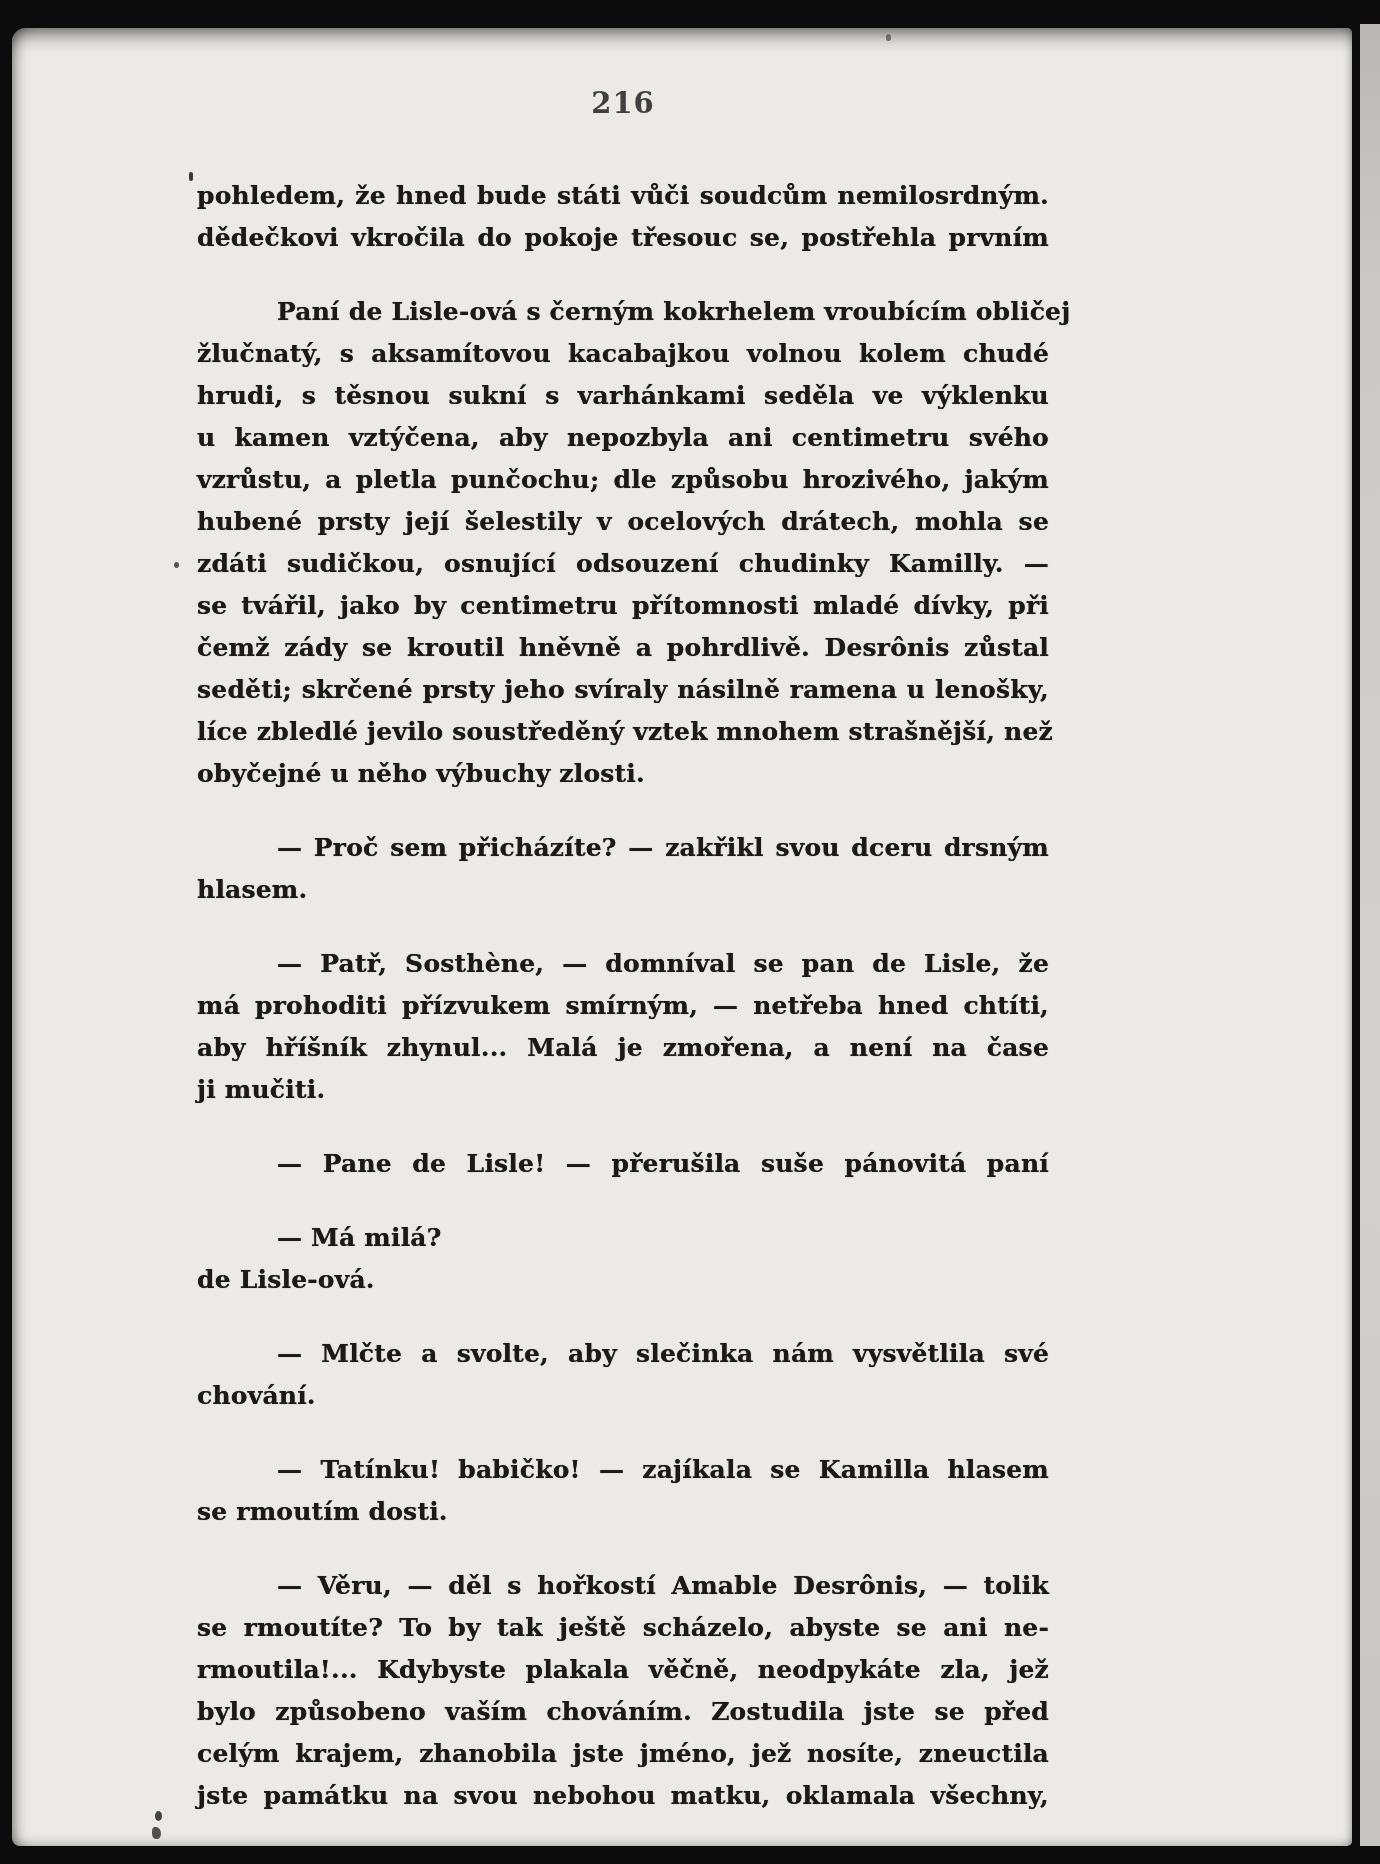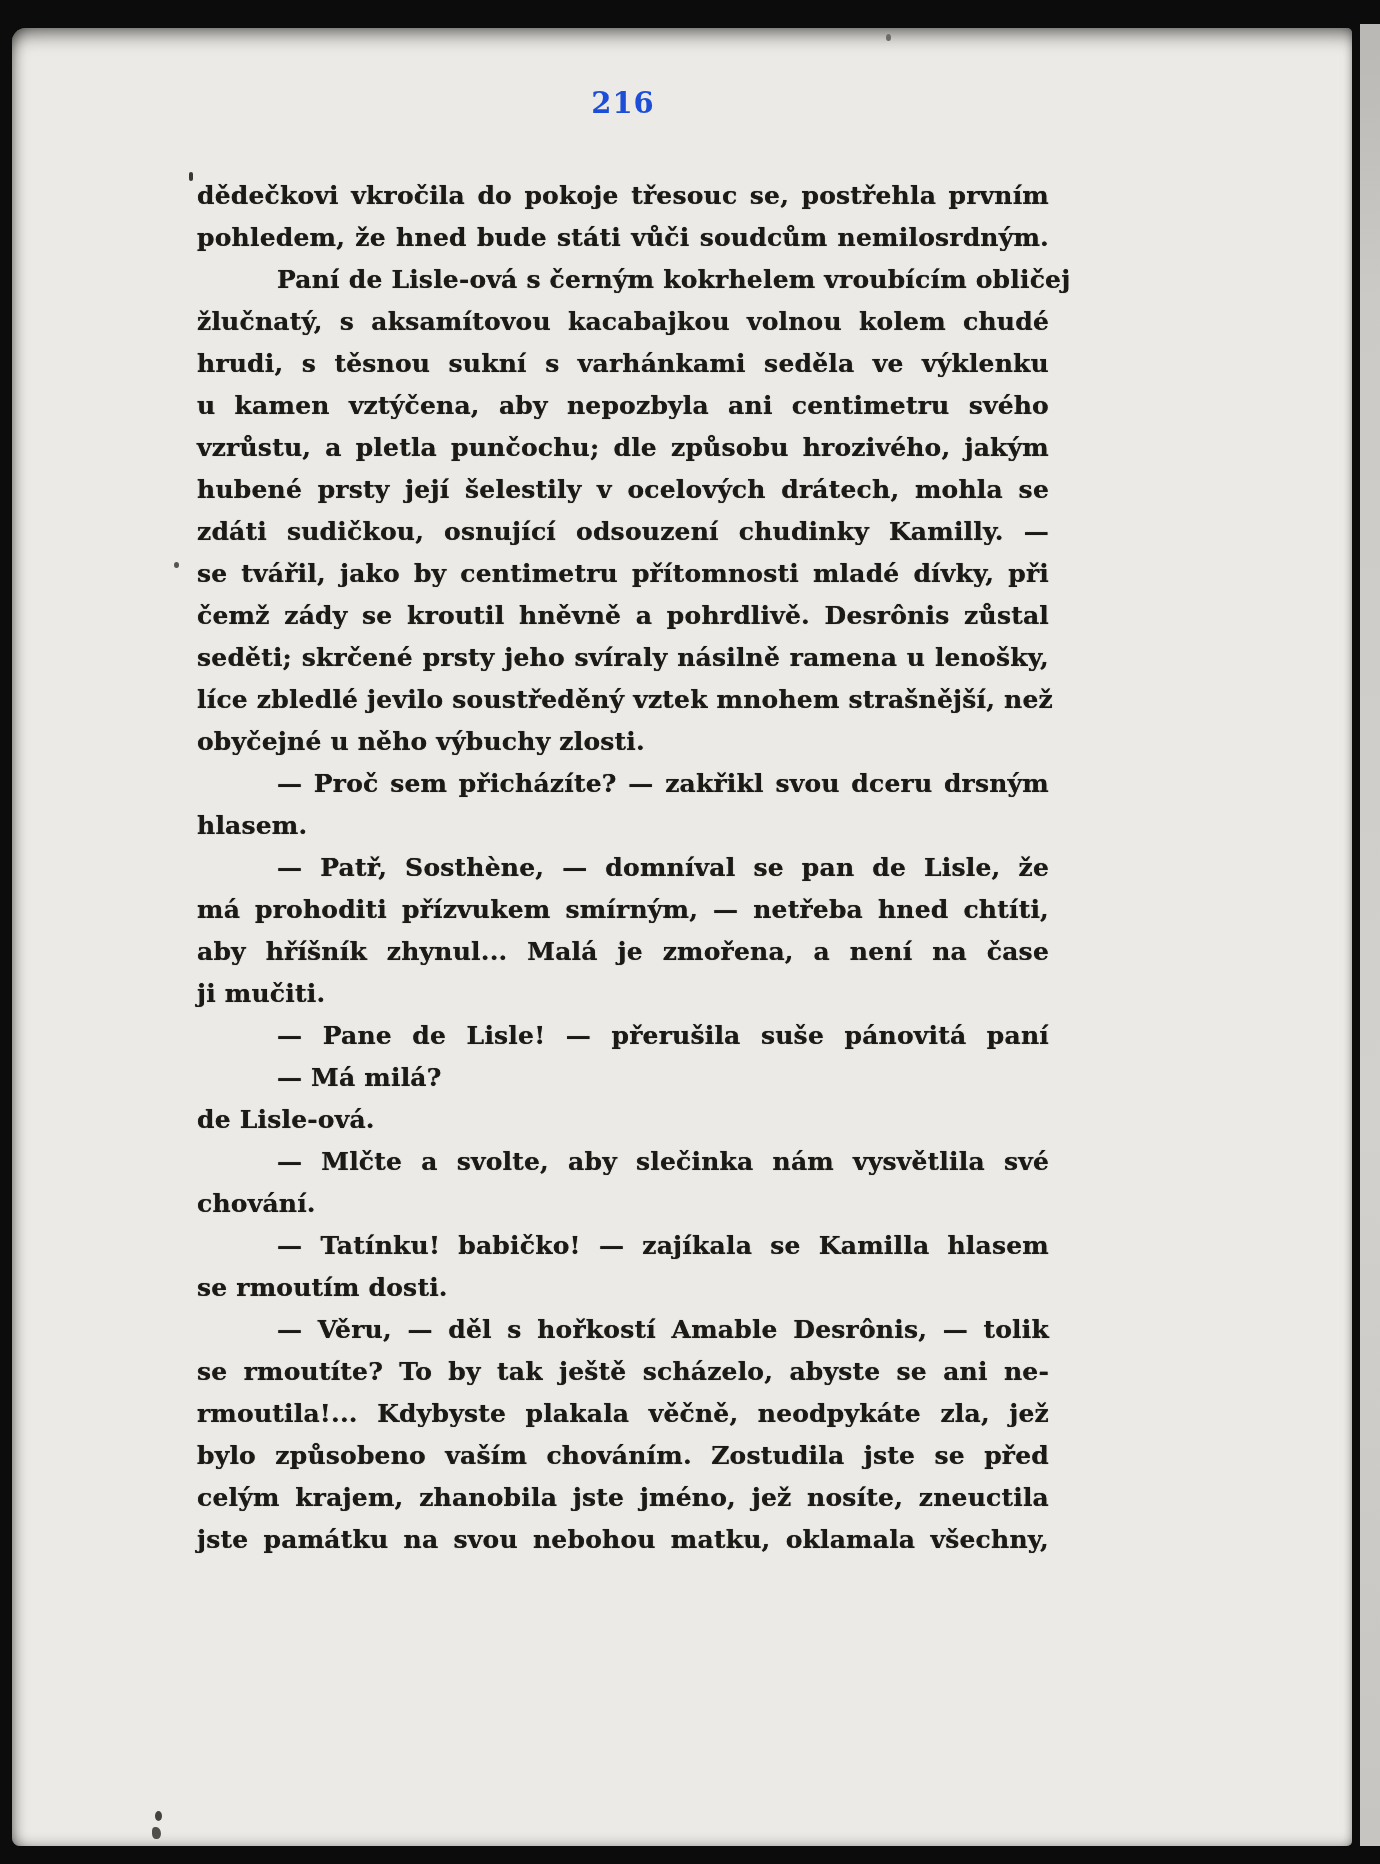--- a/index.html
+++ b/index.html
@@ -31,56 +31,56 @@
       inset -7px 0 10px -8px rgba(0,0,0,.35),
       inset 0 -10px 14px -10px rgba(0,0,0,.30);
   }
   
   .column{
     position:absolute;left:185px;top:0;width:852px;height:100%;
   }
   .page-number{
     position:absolute;top:58px;left:0;width:100%;
     text-align:center;
-    font-size:29px;font-weight:bold;color:#1d4ed8;
+    font-size:29px;font-weight:bold;color:#404040;
     letter-spacing:1px;
   }
   .text-block{
     position:absolute;top:147px;left:0;width:100%;
   }
   .line{
     height:42px;line-height:42px;
     font-size:25px;font-weight:bold;color:#1b1a17;
     white-space:nowrap;
     text-align:justify;
     text-align-last:justify;
     letter-spacing:.2px;
     text-shadow:0 0 .7px rgba(25,24,22,.85);
   }
-  .line.in{text-indent:80px;}
+  .line.in{text-indent:80px;margin-top:32px;}
   .line.end{text-align-last:left;}
   
   .speck{position:absolute;border-radius:50%;}
   #speck-top{left:886px;top:34px;width:5px;height:7px;background:#6e6c68;}
   #speck-quote{left:189px;top:172px;width:4px;height:9px;background:#3a3834;border-radius:2px;}
   #speck-margin{left:174px;top:562px;width:5px;height:6px;background:#56544f;}
   #speck-b1{left:155px;top:1811px;width:7px;height:10px;background:#45433f;}
   #speck-b2{left:152px;top:1827px;width:9px;height:12px;background:#514f4a;border-radius:40% 60% 50% 50%;}
 </style>
 </head>
 <body>
 
 <div class="edge-strip"></div>
 
 <div class="paper">
   <div class="column">
     <div class="page-number">216</div>
     <div class="text-block">
+      <div class="line">pohledem, že hned bude státi vůči soudcům nemilosrdným.</div>
       <div class="line">dědečkovi vkročila do pokoje třesouc se, postřehla prvním</div>
-      <div class="line">pohledem, že hned bude státi vůči soudcům nemilosrdným.</div>
       <div class="line in">Paní de Lisle-ová s černým kokrhelem vroubícím obličej</div>
       <div class="line">žlučnatý, s aksamítovou kacabajkou volnou kolem chudé</div>
       <div class="line">hrudi, s těsnou sukní s varhánkami seděla ve výklenku</div>
       <div class="line">u kamen vztýčena, aby nepozbyla ani centimetru svého</div>
       <div class="line">vzrůstu, a pletla punčochu; dle způsobu hrozivého, jakým</div>
       <div class="line">hubené prsty její šelestily v ocelových drátech, mohla se</div>
       <div class="line">zdáti sudičkou, osnující odsouzení chudinky Kamilly. —</div>
       <div class="line">se tvářil, jako by centimetru přítomnosti mladé dívky, při</div>
       <div class="line">čemž zády se kroutil hněvně a pohrdlivě. Desrônis zůstal</div>
       <div class="line">seděti; skrčené prsty jeho svíraly násilně ramena u lenošky,</div>

